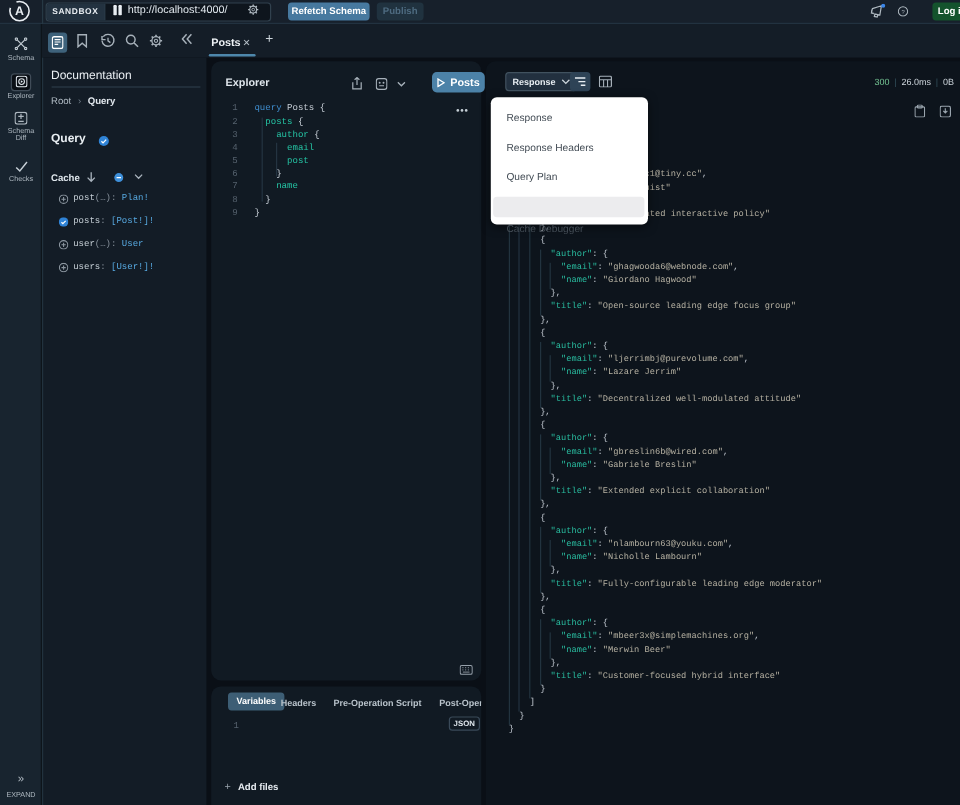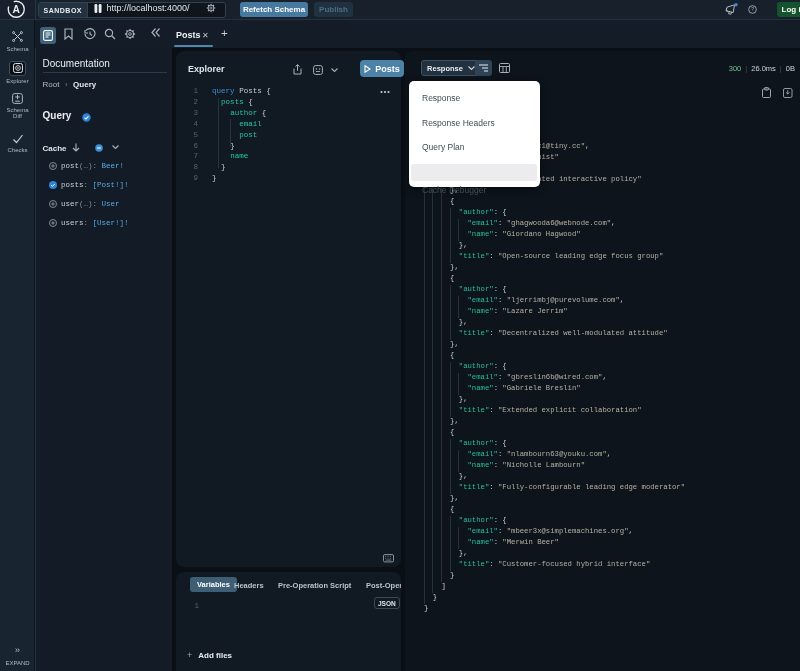--- a/index.html
+++ b/index.html
@@ -205,21 +205,21 @@
       <circle cx="5" cy="5" r="4.7" fill="#3e8fd9"></circle>
       <path d="M2.7 5h4.6" stroke="#fff" stroke-width="1.4"></path>
     </svg>
   <svg class="abs" style="left:76px;top:97px" width="7" height="5" viewBox="0 0 7 5">
       <path d="M0.5 0.5l3 3 3-3" fill="none" stroke="#a9b3bd" stroke-width="1.1"></path>
     </svg>
   <svg class="ficon" style="top:114px" width="8" height="8" viewBox="0 0 8 8">
       <circle cx="4" cy="4" r="3.5" fill="none" stroke="#8c96a0" stroke-width="0.9"></circle>
       <path d="M4 2.2v3.6 M2.2 4h3.6" stroke="#8c96a0" stroke-width="0.9"></path>
     </svg>
-  <div class="frow mono" style="top:114px">post<span class="p">(…):</span> <span class="t">Beer!</span></div>
+  <div class="frow mono" style="top:114px">post<span class="p">(…):</span> <span class="t">Plan!</span></div>
   <svg class="ficon" style="top:133px" width="8" height="8" viewBox="0 0 8 8">
       <circle cx="4" cy="4" r="4" fill="#2f83d6"></circle>
       <path d="M2.2 4.2l1.2 1.2 2.3-2.4" fill="none" stroke="#fff" stroke-width="1"></path>
     </svg>
   <div class="frow mono" style="top:133px">posts<span class="p">:</span> <span class="t">[Post!]!</span></div>
   <svg class="ficon" style="top:152px" width="8" height="8" viewBox="0 0 8 8">
       <circle cx="4" cy="4" r="3.5" fill="none" stroke="#8c96a0" stroke-width="0.9"></circle>
       <path d="M4 2.2v3.6 M2.2 4h3.6" stroke="#8c96a0" stroke-width="0.9"></path>
     </svg>
   <div class="frow mono" style="top:152px">user<span class="p">(…):</span> <span class="t">User</span></div>

